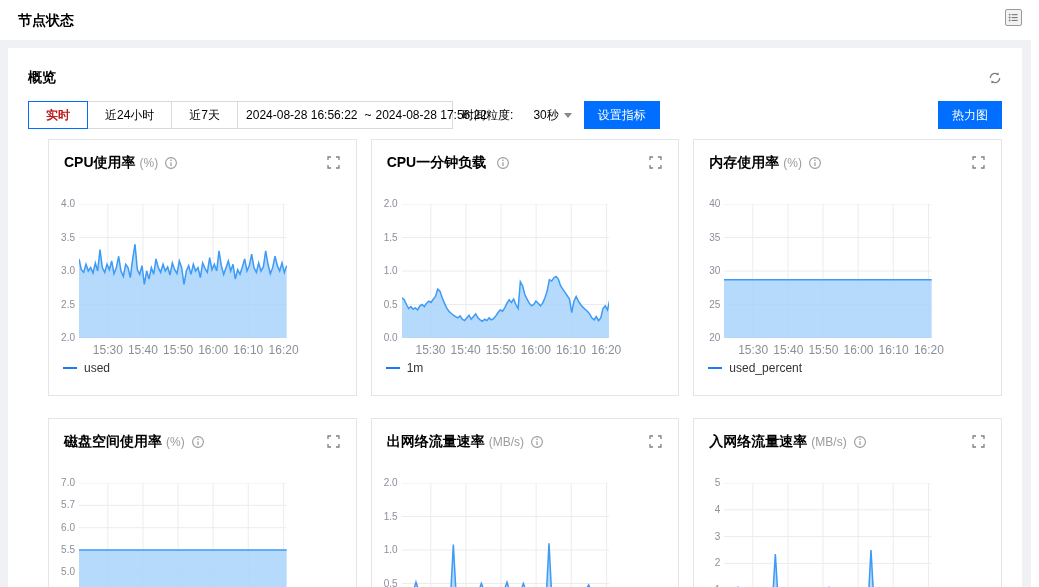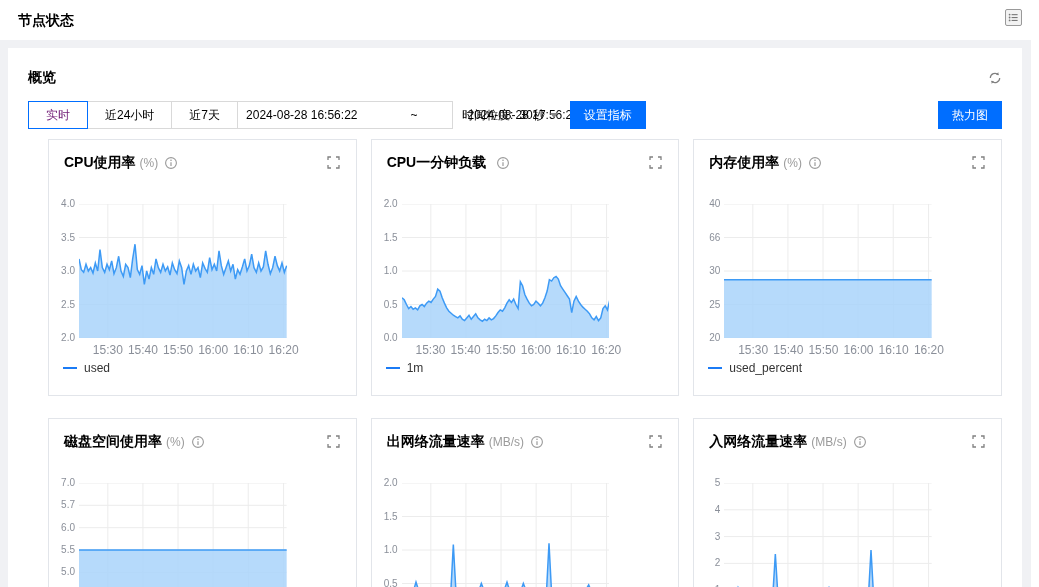--- a/index.html
+++ b/index.html
@@ -20,27 +20,27 @@
 
   .panel-head { display:flex; align-items:center; justify-content:space-between; height:20px; }
   .panel-title { font-size:14px; font-weight:bold; color:#000; }
 
   
   .toolbar { display:flex; align-items:center; margin-top:13px; height:28px; }
   .seg-group { display:flex; }
   .seg-btn { height:28px; padding:0 17px; line-height:26px; font-size:12px; color:#000;
     background:#fff; border:1px solid #d9d9d9; margin-left:-1px; cursor:pointer; text-align:center; }
   .seg-btn:first-child { margin-left:0; }
-  .seg-btn.active { color:#701a75; border-color:#006eff; position:relative; z-index:2; }
+  .seg-btn.active { color:#b91c1c; border-color:#006eff; position:relative; z-index:2;font-weight:bold; }
   .date-box { display:flex; align-items:center; height:28px; width:216px; margin-left:-1px;
-    border:1px solid #d9d9d9; padding:0 8px; font-size:12px; color:#000; cursor:pointer;gap:46px; }
+    border:1px solid #d9d9d9; padding:0 8px; font-size:12px; color:#000; cursor:pointer; }
   .date-box .date-text { white-space:nowrap; }
   .date-box svg { margin-left:auto; }
   .granularity { display:flex; align-items:center; margin-left:9px; font-size:12px; color:#000; cursor:pointer; }
-  .granularity .gran-value { margin-left:6px;text-align:center; }
+  .granularity .gran-value { margin-left:20px;text-align:center; }
   .caret { width:0; height:0; border-left:4px solid transparent; border-right:4px solid transparent;
     border-top:5px solid #888; margin-left:5px; }
   .btn-primary { height:28px; border:none; background:#006eff; color:#fff; font-size:12px;
     padding:0 14px; cursor:pointer; font-family:inherit; }
   .set-metrics { margin-left:12px; }
   .spacer { flex:1; }
 
   
   .cards-row { display:flex; gap:14px; margin-top:10px;padding-left:20px; }
   .cards-row.second { margin-top:22px; }
@@ -242,21 +242,21 @@
         </div>
         <svg class="expand-ic" width="13" height="13" viewBox="0 0 13 13">
           <g fill="none" stroke="#808080" stroke-width="1.3">
             <path d="M1 4V1h3"></path>
             <path d="M9 1h3v3"></path>
             <path d="M12 9v3H9"></path>
             <path d="M4 12H1V9"></path>
           </g>
         </svg>
         <div class="ylab" style="top: 58px;">40</div>
-        <div class="ylab" style="top: 91.5px;">66</div>
+        <div class="ylab" style="top: 91.5px;">35</div>
         <div class="ylab" style="top: 125px;">30</div>
         <div class="ylab" style="top: 158.5px;">25</div>
         <div class="ylab" style="top: 192px;">20</div>
         <div class="plot-wrap">
           <svg viewBox="0 0 216 134" preserveAspectRatio="none">
             <line x1="0" y1="0.0" x2="216" y2="0.0" stroke="#ececec" stroke-width="1" vector-effect="non-scaling-stroke"></line>
             <line x1="0" y1="33.5" x2="216" y2="33.5" stroke="#ececec" stroke-width="1" vector-effect="non-scaling-stroke"></line>
             <line x1="0" y1="67.0" x2="216" y2="67.0" stroke="#ececec" stroke-width="1" vector-effect="non-scaling-stroke"></line>
             <line x1="0" y1="100.5" x2="216" y2="100.5" stroke="#ececec" stroke-width="1" vector-effect="non-scaling-stroke"></line>
             <line x1="0" y1="134.0" x2="216" y2="134.0" stroke="#ececec" stroke-width="1" vector-effect="non-scaling-stroke"></line>

